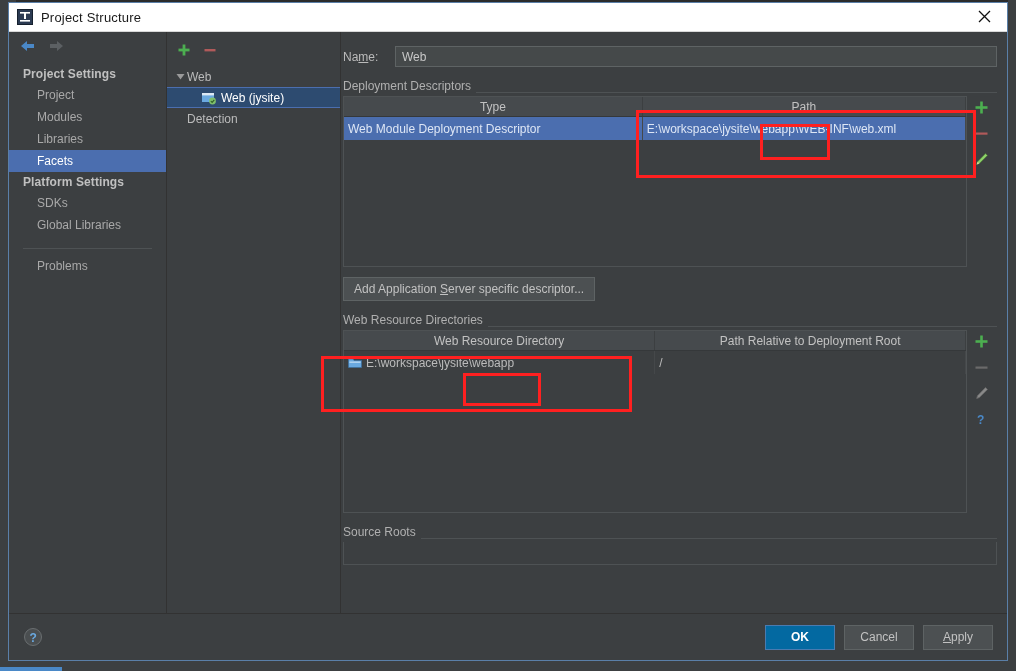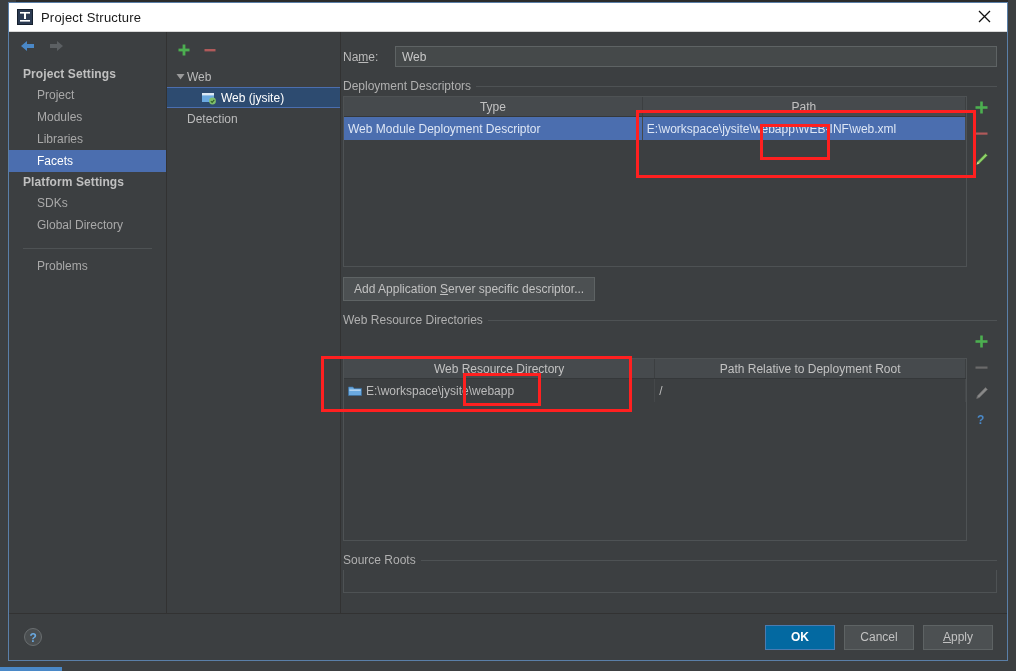--- a/index.html
+++ b/index.html
@@ -234,21 +234,21 @@
     color: #c8c8c8;
     font-size: 12px;
     font-family: "Liberation Sans", sans-serif;
     padding: 0 6px;
     outline: none;
   }
 
   
   .titled-sep {
     display: flex;
-    align-items: center;
+    align-items: flex-end;
     gap: 5px;
     margin: 12px 10px 3px 2px;
     font-size: 12px;
     color: #b0b0b0;
   }
   .titled-sep .line {
     flex: 1 1 auto;
     border-top: 1px solid #4e5254;
     height: 0;
   }
@@ -429,21 +429,21 @@
       <div id="sidebar-list">
 
         <div class="side-group">Project Settings</div>
         <div class="side-item">Project</div>
         <div class="side-item">Modules</div>
         <div class="side-item">Libraries</div>
         <div class="side-item selected">Facets</div>
 
         <div class="side-group">Platform Settings</div>
         <div class="side-item">SDKs</div>
-        <div class="side-item">Global Directory</div>
+        <div class="side-item">Global Libraries</div>
         <div class="side-sep"></div>
         <div class="side-item">Problems</div>
       </div>
     </div>
 
     <div id="tree-panel">
       <div id="tree-toolbar">
         <span class="tb-icon">
           <svg width="14" height="14" viewBox="0 0 14 14">
             <rect x="5.6" y="1.5" width="2.8" height="11" fill="#4caf50"></rect>
@@ -542,21 +542,21 @@
       <div class="btn-row">
         <button class="push-btn">Add Application <span class="mn">S</span>erver specific descriptor...</button>
       </div>
 
       <div class="titled-sep">
         <span>Web Resource Directories</span>
         <span class="line"></span>
       </div>
 
       <div class="table-block">
-        <div class="table-wrap" style="height:183px;margin-top:28px;">
+        <div class="table-wrap" style="height:183px;">
           <table class="grid">
             <colgroup>
                 <col style="width:50%">
                 <col style="width:50%">
               </colgroup>
             <thead>
               <tr>
                 <th>Web Resource Directory</th>
                 <th>Path Relative to Deployment Root</th>
               </tr>

